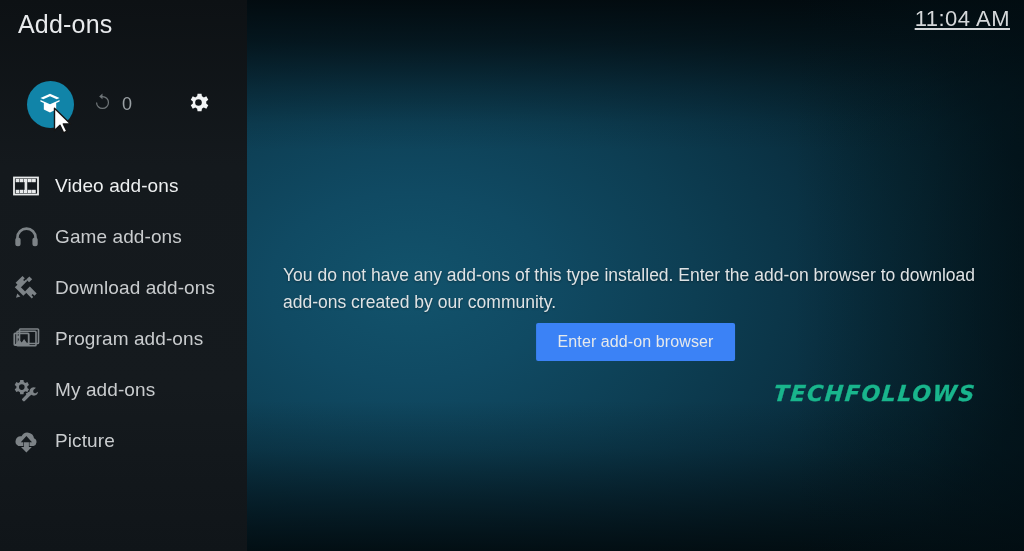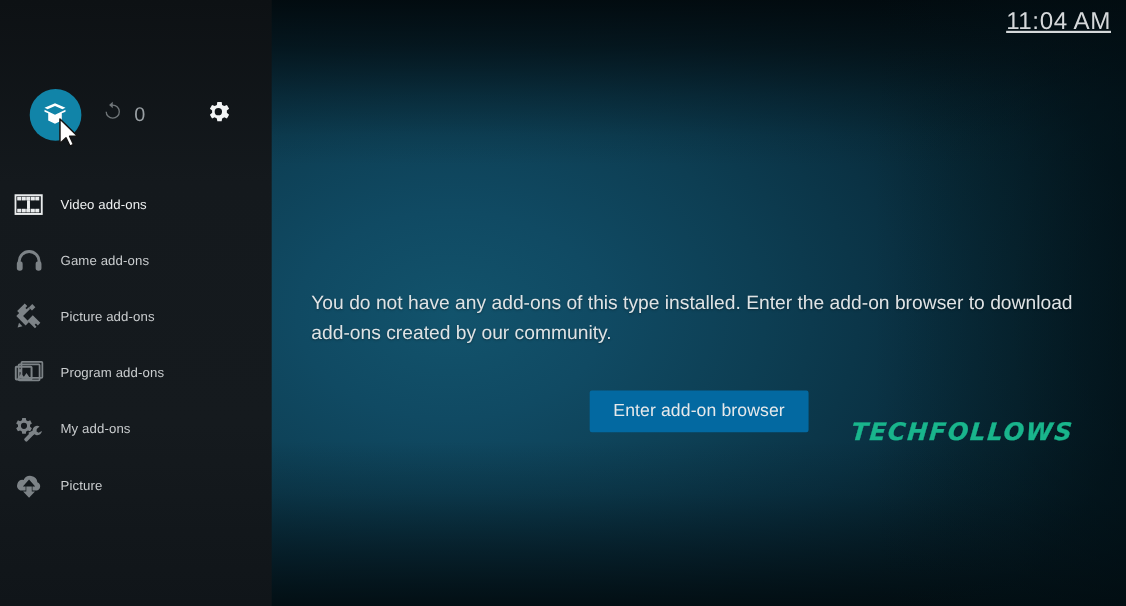--- a/index.html
+++ b/index.html
@@ -87,43 +87,42 @@
   .menu-item {
     position:relative; height:51px;
     display:flex; align-items:center; padding-left:11px;
   }
   .menu-icon {
     width:30px; height:30px; flex:0 0 30px;
     display:flex; align-items:center; justify-content:center;
     margin-right:14px;
   }
   .menu-label {
-    font-size:12px; color:#c9ccce; letter-spacing:0.1px; font-weight:400;
+    font-size:19px; color:#c9ccce; letter-spacing:0.1px; font-weight:400;
   }
   .menu-item.active .menu-label { color:#eef0f1; }
   .menu-item.active .menu-icon svg { fill:#f0f2f3; stroke:#f0f2f3; }
 
   
   #content {
     position:absolute; left:247px; top:0; right:0; bottom:0;
   }
   #empty-msg {
     position:absolute; left:0; right:0; top:262px;
     font-size:17.5px; line-height:27px; color:#dfe3e5;
     padding:0 36px; font-weight:400;
     text-shadow:0 1px 2px rgba(0,0,0,0.35);
   }
   #browser-btn {
     position:absolute; left:50%; top:323px; transform:translateX(-50%);
-    background:#0369a1; border:none; border-radius:2px;
+    background:#3b82f6; border:none; border-radius:2px;
     padding:0 22px; height:38px; line-height:38px;
     font-family:"Liberation Sans", sans-serif;
     font-size:16px; color:#e6e9eb; cursor:pointer;
     letter-spacing:0.1px;
-    margin-top:32px;
   }
 
   #watermark {
     position:absolute; left:527px; top:381px;
     font-family:"DejaVu Sans", sans-serif;
     font-size:22px; font-weight:bold; font-style:italic;
     color:#19b58c; letter-spacing:1.6px;
     transform:skewX(-5deg);
     -webkit-text-stroke:0.3px #19b58c;
   }
@@ -150,20 +149,21 @@
   <div id="content">
     <div id="empty-msg">You do not have any add-ons of this type installed. Enter the add-on browser to download add-ons created by our community.</div>
 
     <button id="browser-btn">Enter add-on browser</button>
 
     <div id="watermark">TECHFOLLOWS</div>
   </div>
 
   <div id="sidebar">
 
+    <div id="page-title">Add-ons</div>
 
     <div id="toolbar">
 
       <div class="tb-btn" id="tb-addons">
         <div id="addon-circle">
           <svg width="26" height="26" viewBox="0 0 24 24" aria-hidden="true">
             <path d="M12 2.6 3.2 6.4l2.6 1.2L12 4.9l6.2 2.7 2.6-1.2z" fill="#ffffff"></path>
             <path d="M3.2 8.2v1.5l3.1 1.4v6.0L12 19.8V12.3L3.2 8.2z" fill="#ffffff"></path>
             <path d="M20.8 8.2v1.5l-3.1 1.4v6.0L12 19.8V12.3l8.8-4.1z" fill="#ffffff"></path>
           </svg>
@@ -231,21 +231,21 @@
           <svg width="26" height="26" viewBox="0 0 26 26">
             <g fill="#7d8387">
               <path d="M3.0 22.8l1.3-4.4 3.1 3.1z"></path>
               <rect x="5.4" y="9.0" width="4.4" height="12.0" transform="rotate(-45 7.6 15)"></rect>
               <rect x="14.0" y="2.4" width="4.4" height="4.0" transform="rotate(-45 16.2 4.4)"></rect>
               <path d="M16.8 11.6l6.9 6.9-2.3 2.3-1.7-1.7-1.2 1.2 1.7 1.7-1.4 1.4-6.9-6.9z"></path>
               <path d="M2.6 7.8l6.9-6.9 2.3 2.3-1.7 1.7 1.2 1.2 1.7-1.7 1.4 1.4-6.9 6.9z"></path>
             </g>
           </svg>
         </span>
-        <span class="menu-label">Picture add-ons</span>
+        <span class="menu-label">Download add-ons</span>
       </div>
 
       <div class="menu-item">
         <span class="menu-icon">
           <svg width="27" height="23" viewBox="0 0 27 23">
             <rect x="6.5" y="2.0" width="19.0" height="14.5" rx="0.8" fill="none" stroke="#7d8387" stroke-width="1.6"></rect>
             <rect x="4.0" y="4.2" width="19.0" height="14.5" rx="0.8" fill="none" stroke="#7d8387" stroke-width="1.6"></rect>
             <rect x="1.3" y="6.4" width="14.4" height="11.6" rx="0.8" fill="none" stroke="#7d8387" stroke-width="1.8"></rect>
             <circle cx="5.2" cy="10.0" r="1.5" fill="#7d8387"></circle>
             <path d="M2.6 17.0l3.6-4.3 2.5 2.8 2.4-3.4 3.4 4.9z" fill="#7d8387"></path>

